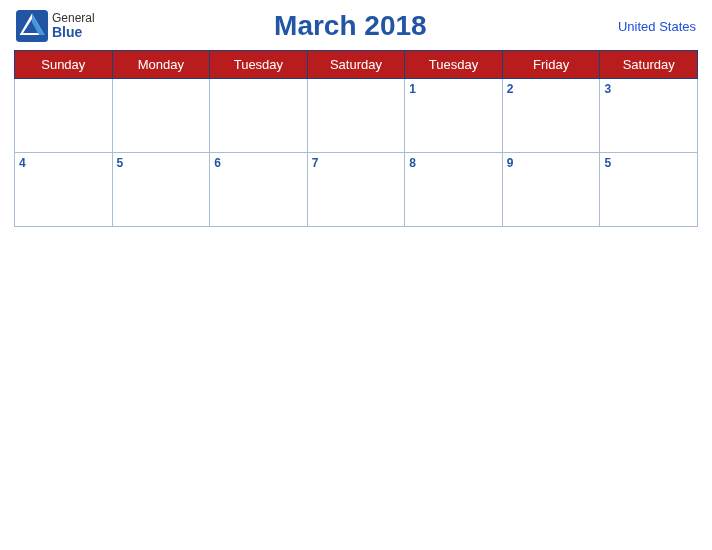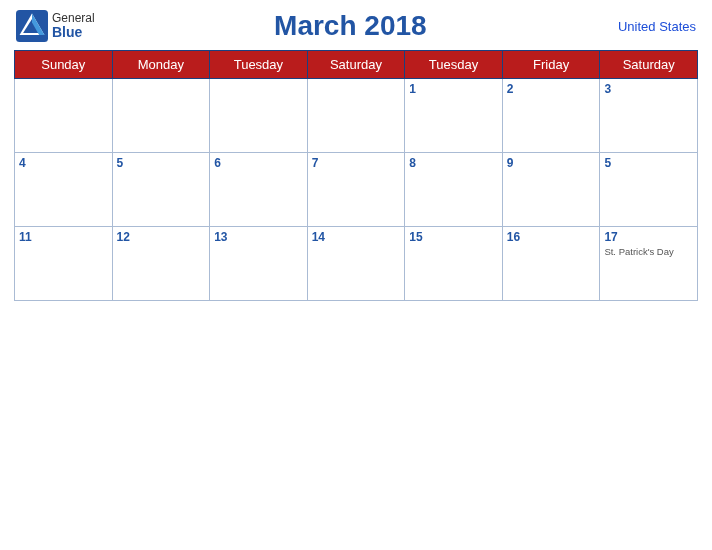--- a/index.html
+++ b/index.html
@@ -166,39 +166,15 @@
           <td>
             <span class="day-number">8</span>
           </td>
           <td>
             <span class="day-number">9</span>
           </td>
           <td>
             <span class="day-number">5</span>
           </td>
         </tr>
-        <tr>
-          <td>
-            <span class="day-number">11</span>
-          </td>
-          <td>
-            <span class="day-number">12</span>
-          </td>
-          <td>
-            <span class="day-number">13</span>
-          </td>
-          <td>
-            <span class="day-number">14</span>
-          </td>
-          <td>
-            <span class="day-number">15</span>
-          </td>
-          <td>
-            <span class="day-number">16</span>
-          </td>
-          <td>
-            <span class="day-number">17</span>
-            <span class="day-event">St. Patrick's Day</span>
-          </td>
-        </tr>
       </tbody>
   </table>
 </div>
 
 </body></html>

